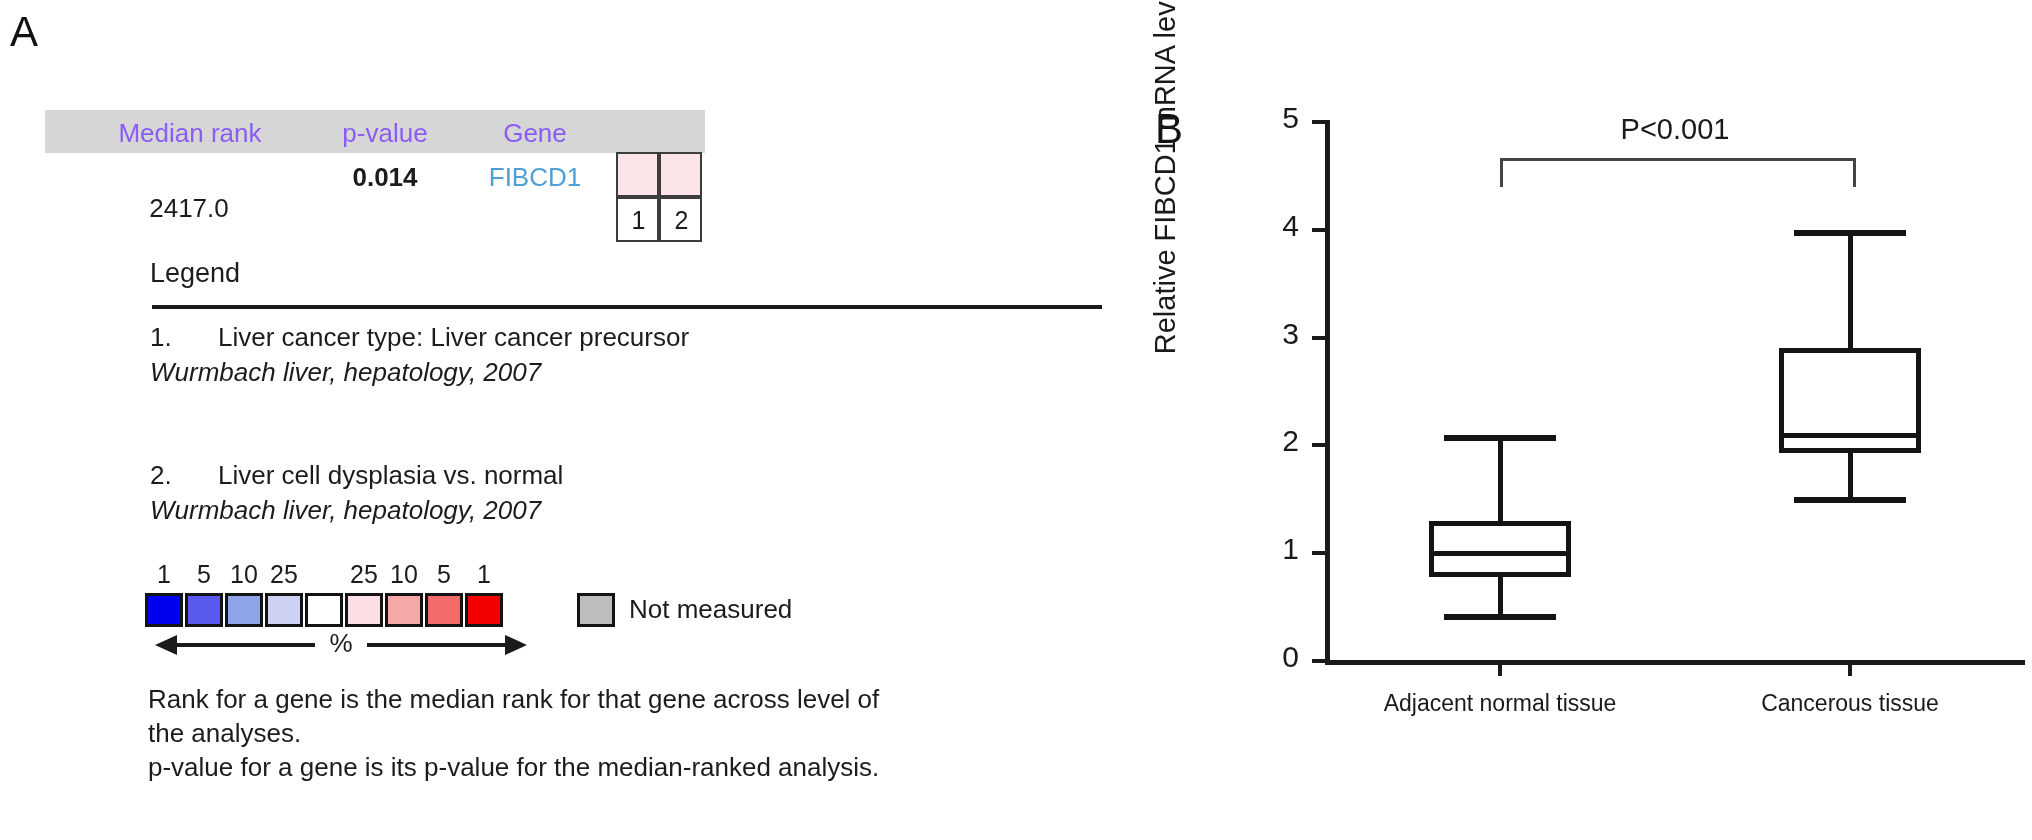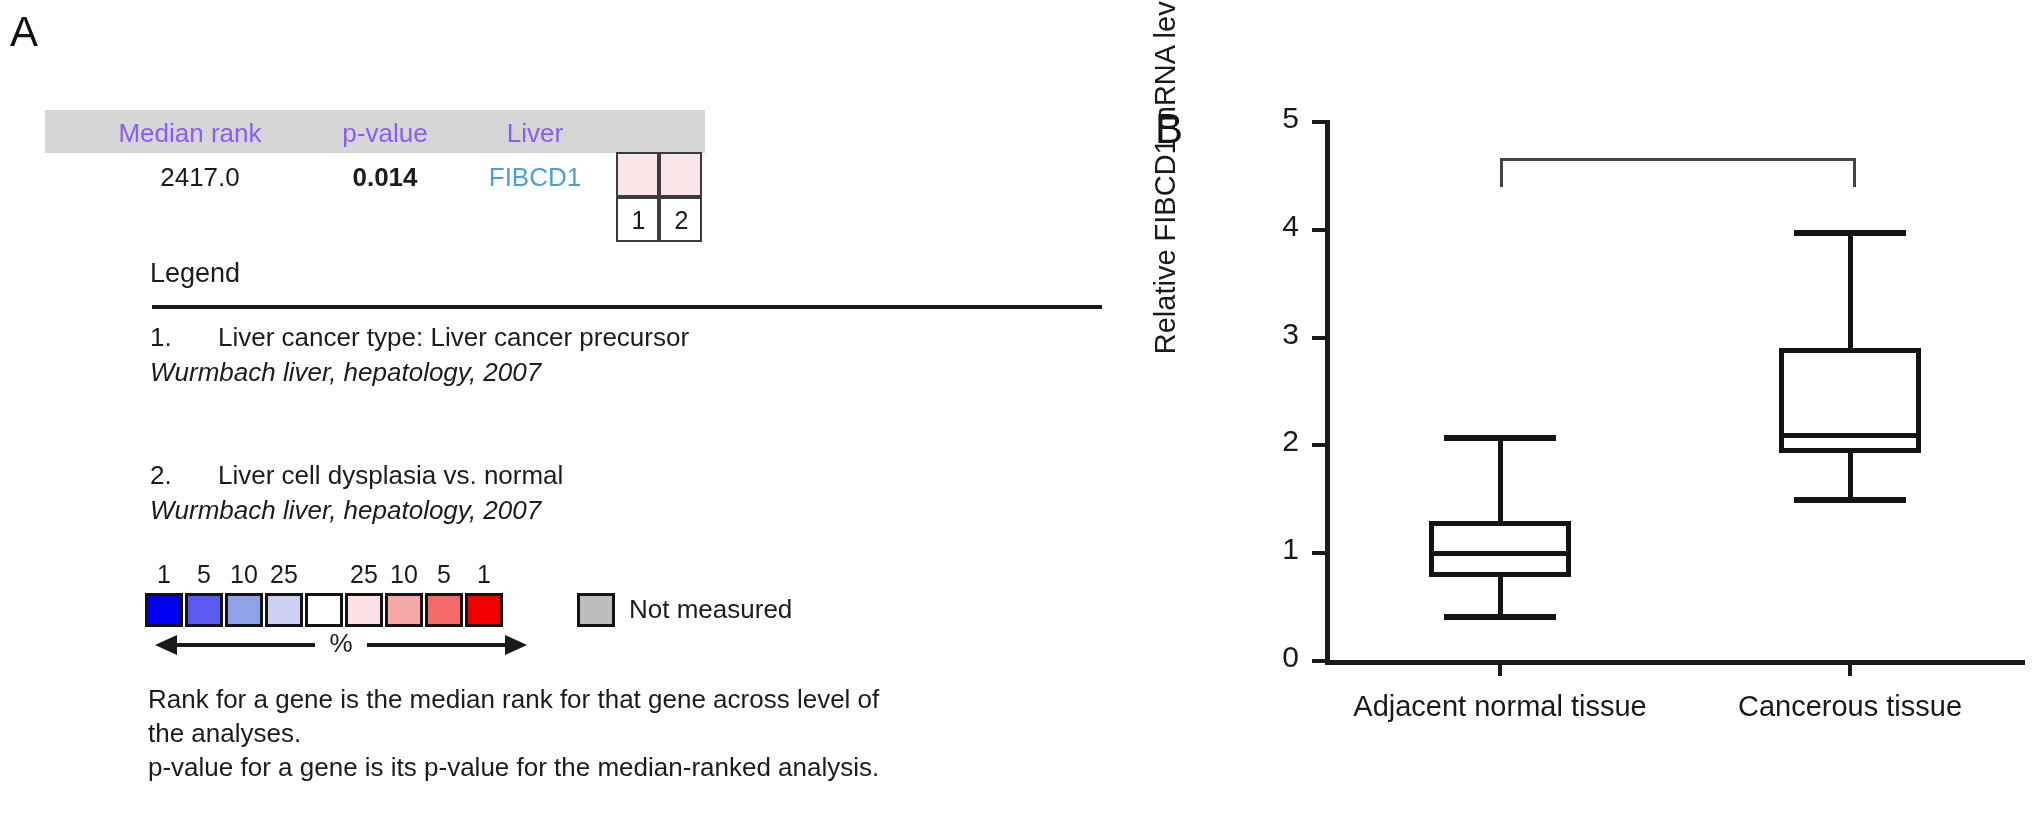--- a/index.html
+++ b/index.html
@@ -69,21 +69,21 @@
   .th-pval  { left: 265px; width: 150px; }
   .th-gene  { left: 420px; width: 140px; }
 
   .onco-td {
     position: absolute;
     top: 52px;
     font-size: 26px;
     color: #1c1c1c;
     text-align: center;
   }
-  .td-rank { left: 55px;  width: 200px; }
+  .td-rank { left: 44px;  width: 200px; margin-top: 31px; }
   .td-pval { left: 265px; width: 150px; font-weight: bold; }
   .td-gene { left: 420px; width: 140px; color: #4d9fd6; }
 
   
   .heat-grid {
     position: absolute;
     left: 572px;
     top: 43px;
     width: 86px;
     height: 90px;
@@ -298,21 +298,21 @@
     top: 660px;
     width: 4px;
     height: 16px;
     background: #1a1a1a;
   }
   .bp-xlabel {
     position: absolute;
     top: 690px;
     width: 340px;
     text-align: center;
-    font-size: 29px;
+    font-size: 23px;
     color: #1a1a1a;
   }
 
   
   .bp-box {
     position: absolute;
     box-sizing: border-box;
     border: 5px solid #141414;
     background: #ffffff;
   }
@@ -353,21 +353,21 @@
 <div id="panel-a">
 
   <div class="panel-letter" id="panel-a-letter">A</div>
 
 
   <div class="onco-table">
     <div class="onco-header-band"></div>
 
     <div class="onco-th th-rank">Median rank</div>
     <div class="onco-th th-pval">p-value</div>
-    <div class="onco-th th-gene">Liver</div>
+    <div class="onco-th th-gene">Gene</div>
 
     <div class="onco-td td-rank">2417.0</div>
     <div class="onco-td td-pval">0.014</div>
     <div class="onco-td td-gene">FIBCD1</div>
 
     <div class="heat-grid">
       <div class="heat-cell heat-c1"></div>
       <div class="heat-cell heat-c2"></div>
       <div class="heat-cell heat-n1"></div>
       <div class="heat-cell heat-n2"></div>
@@ -474,13 +474,14 @@
       <div class="bp-whisker-cap" style="left: 744px; top: 497.456px; width: 112px;"></div>
     </div>
   <div id="x-ticks">
       <div class="bp-xtick" style="left: 448px;"></div>
       <div class="bp-xlabel" style="left: 280px;">Adjacent normal tissue</div>
       <div class="bp-xtick" style="left: 798px;"></div>
       <div class="bp-xlabel" style="left: 630px;">Cancerous tissue</div>
     </div>
 
   <div class="sig-bracket" id="sig-bracket" style="left: 450px; top: 158px; width: 350px; height: 26px;"></div>
+  <div class="sig-label" id="sig-label" style="left: 505px; top: 113px;">P&lt;0.001</div>
 </div>
 
 </body></html>

